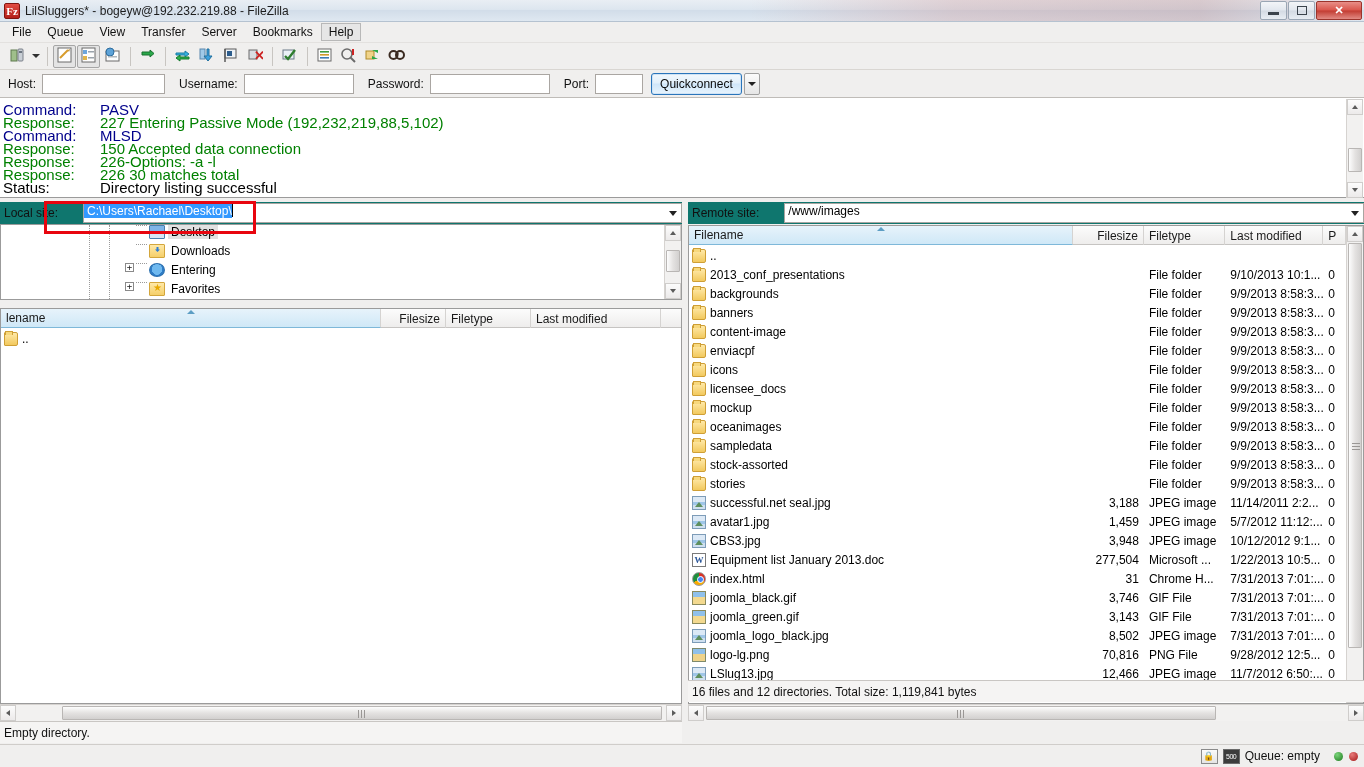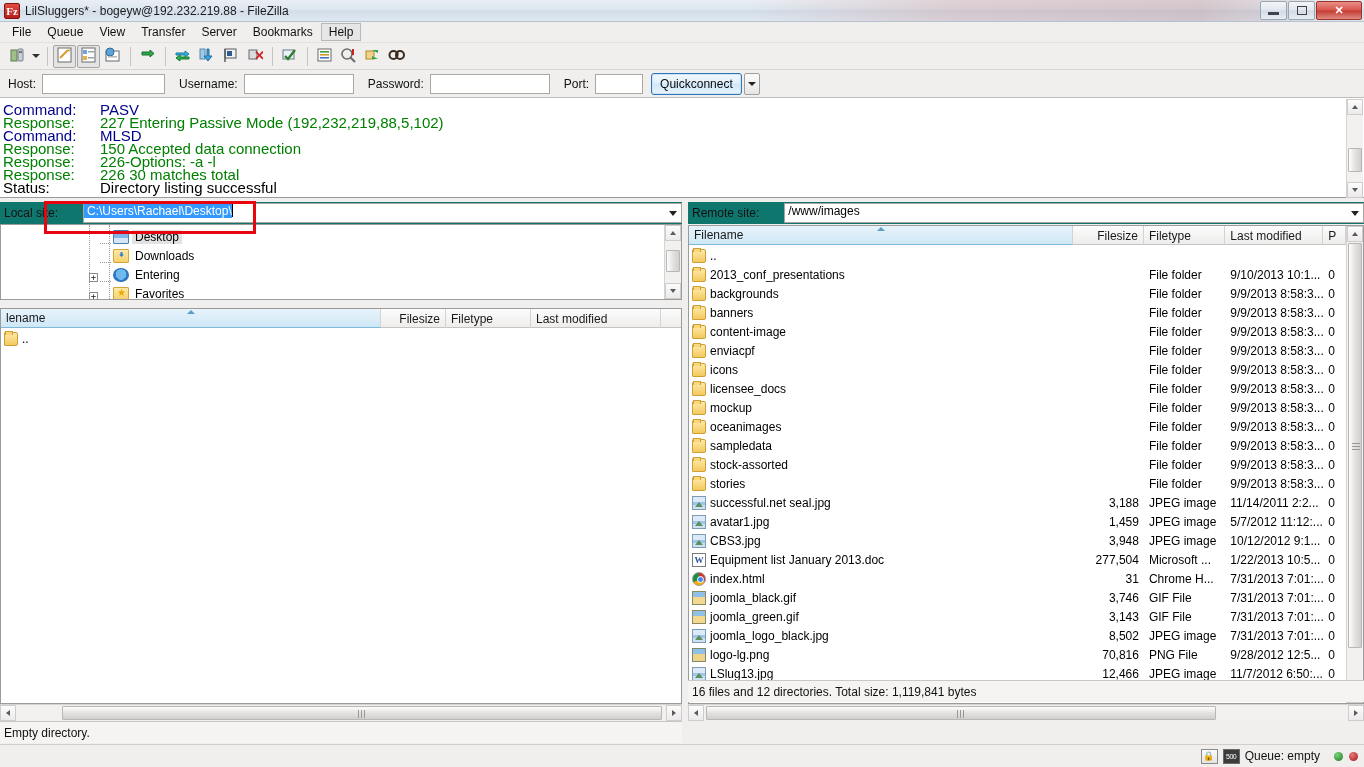--- a/index.html
+++ b/index.html
@@ -181,21 +181,21 @@
   .site-caret-wrap { position:absolute; right:4px; top:0; height:100%; display:flex; align-items:center; }
   .site-caret { width:0;height:0;border-left:4px solid transparent;border-right:4px solid transparent;border-top:5px solid #222; }
   .caret-cursor { display:inline-block; width:1px; height:13px; background:#000; vertical-align:middle; }
 
   
   .panel { position: absolute; background: #fff; }
   .panel-border { border: 1px solid #9b9b9b; }
 
   
   .tree { position: absolute; overflow: hidden; background: #fff; }
-  .tree-row { height: 19px; display: flex; align-items: flex-end; white-space: nowrap; font-size: 12px; }
+  .tree-row { height: 19px; display: flex; align-items: flex-start; white-space: nowrap; font-size: 12px; margin-left: 36px; }
   .tree-indent { display:inline-block; height:19px; }
   .tree-plus {
     width: 9px; height: 9px; border: 1px solid #8a8a8a; background: #fff;
     display: inline-flex; align-items: center; justify-content: center;
     font-size: 9px; line-height: 7px; color: #222; margin-right: 2px; flex: 0 0 auto;
     font-family: "DejaVu Sans Mono", monospace;
   }
   .tree-dots { width: 11px; height: 1px; border-top: 1px dotted #999; flex: 0 0 auto; margin-right: 2px; }
   .tree-vline { position:absolute; width:1px; border-left:1px dotted #9a9a9a; }
   .tree-label { padding: 0 3px; color: #000; }

